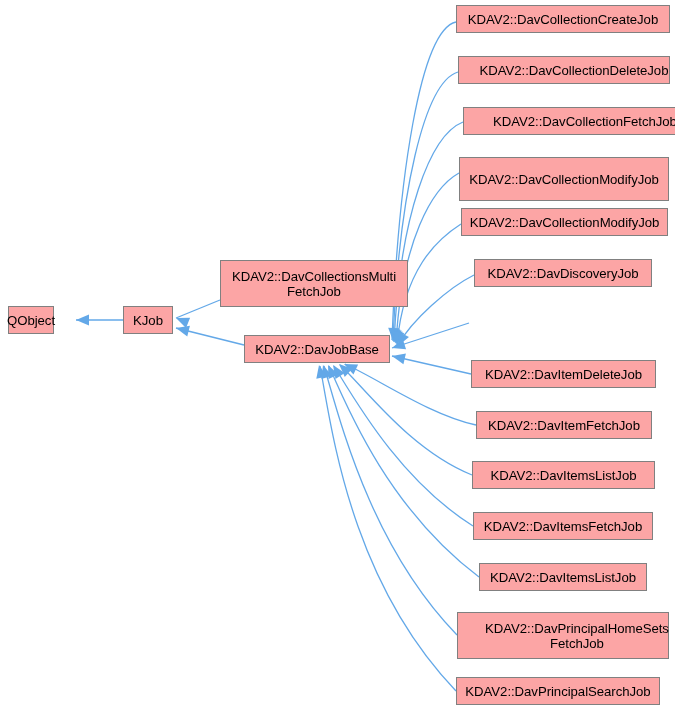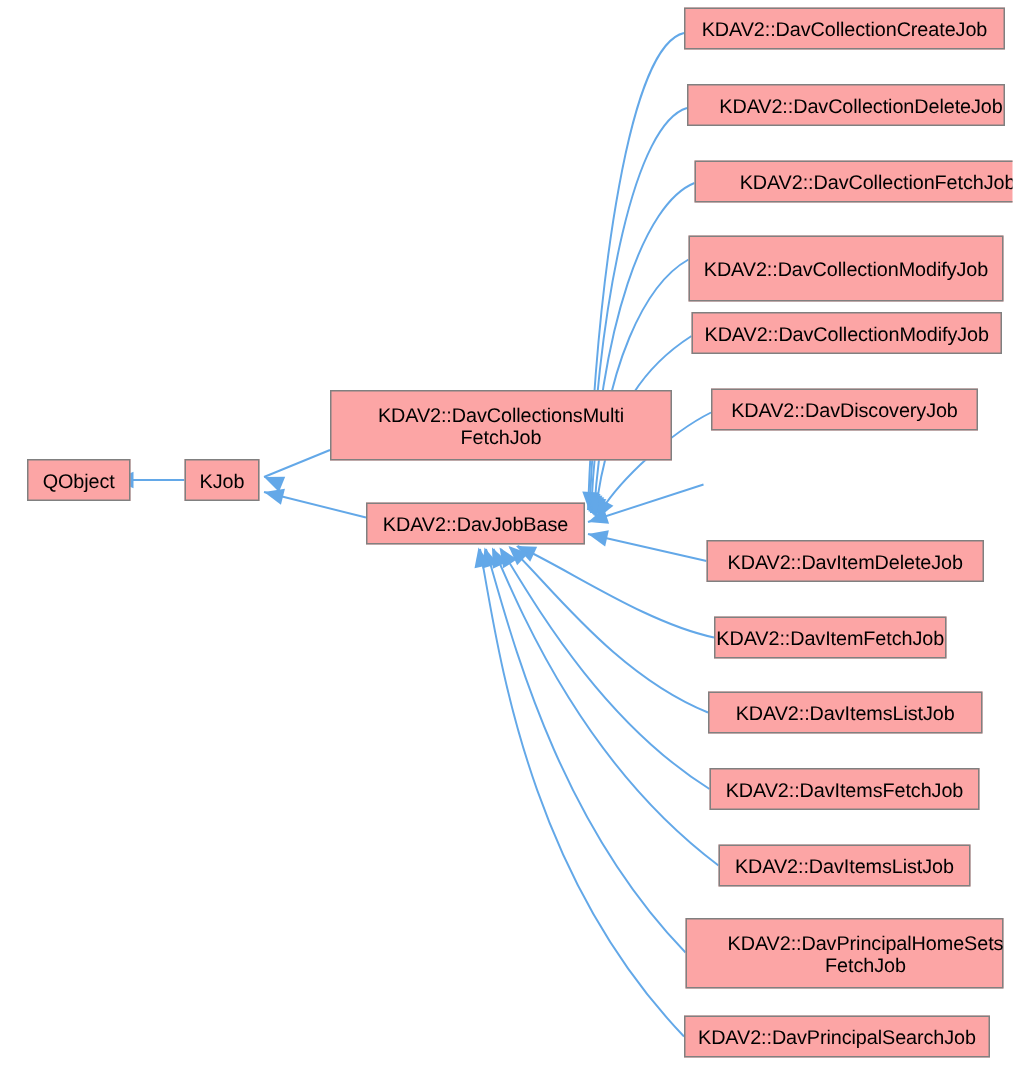--- a/index.html
+++ b/index.html
@@ -79,32 +79,32 @@
       <polygon points="0,0 -13,-5.5 -13,5.5" fill="#63a8e8" transform="translate(339,364) rotate(223)"></polygon>
       <path d="M473,526 C400,480 355,400 334,366" fill="none" stroke="#63a8e8" stroke-width="1.3"></path>
       <polygon points="0,0 -13,-5.5 -13,5.5" fill="#63a8e8" transform="translate(333,365) rotate(237)"></polygon>
       <path d="M479,577 C390,510 348,410 329,366" fill="none" stroke="#63a8e8" stroke-width="1.3"></path>
       <polygon points="0,0 -13,-5.5 -13,5.5" fill="#63a8e8" transform="translate(328,365) rotate(245)"></polygon>
       <path d="M457,635 C370,545 340,420 324,366" fill="none" stroke="#63a8e8" stroke-width="1.3"></path>
       <polygon points="0,0 -13,-5.5 -13,5.5" fill="#63a8e8" transform="translate(323,365) rotate(253)"></polygon>
       <path d="M456,691 C350,580 332,430 320,366" fill="none" stroke="#63a8e8" stroke-width="1.3"></path>
       <polygon points="0,0 -13,-5.5 -13,5.5" fill="#63a8e8" transform="translate(319,365) rotate(258)"></polygon>
     </svg>
-<div class="node" style="left: 18px; top: 306px; width: 69px; height: 28px; text-align: right;">QObject</div>
+<div class="node" style="left: 8px; top: 306px; width: 46px; height: 28px; text-align: right;">QObject</div>
     <div class="node" style="left: 123px; top: 306px; width: 50px; height: 28px;">KJob</div>
-    <div class="node" style="left: 220px; top: 260px; width: 228px; height: 47px;">KDAV2::DavCollectionsMulti
+    <div class="node" style="left: 220px; top: 260px; width: 188px; height: 47px;">KDAV2::DavCollectionsMulti
 FetchJob</div>
     <div class="node" style="left: 244px; top: 335px; width: 146px; height: 28px;">KDAV2::DavJobBase</div>
     <div class="node" style="left: 456px; top: 5px; width: 214px; height: 28px;">KDAV2::DavCollectionCreateJob</div>
     <div class="node" style="left: 458px; top: 56px; width: 212px; height: 28px; padding-left: 20px;">KDAV2::DavCollectionDeleteJob</div>
     <div class="node" style="left: 463px; top: 107px; width: 244px; height: 28px;">KDAV2::DavCollectionFetchJob</div>
     <div class="node" style="left: 459px; top: 157px; width: 210px; height: 44px;">KDAV2::DavCollectionModifyJob</div>
     <div class="node" style="left: 461px; top: 208px; width: 207px; height: 28px;">KDAV2::DavCollectionModifyJob</div>
     <div class="node" style="left: 474px; top: 259px; width: 178px; height: 28px;">KDAV2::DavDiscoveryJob</div>
     <div class="node" style="left: 471px; top: 360px; width: 185px; height: 28px;">KDAV2::DavItemDeleteJob</div>
-    <div class="node" style="left: 476px; top: 411px; width: 155px; height: 28px;">KDAV2::DavItemFetchJob</div>
+    <div class="node" style="left: 476px; top: 411px; width: 176px; height: 28px;">KDAV2::DavItemFetchJob</div>
     <div class="node" style="left: 472px; top: 461px; width: 183px; height: 28px;">KDAV2::DavItemsListJob</div>
     <div class="node" style="left: 473px; top: 512px; width: 180px; height: 28px;">KDAV2::DavItemsFetchJob</div>
     <div class="node" style="left: 479px; top: 563px; width: 168px; height: 28px;">KDAV2::DavItemsListJob</div>
     <div class="node" style="left: 457px; top: 612px; width: 212px; height: 47px; padding-left: 28px;">KDAV2::DavPrincipalHomeSets
 FetchJob</div>
     <div class="node" style="left: 456px; top: 677px; width: 204px; height: 28px;">KDAV2::DavPrincipalSearchJob</div>
   </div>
 
 </body></html>

